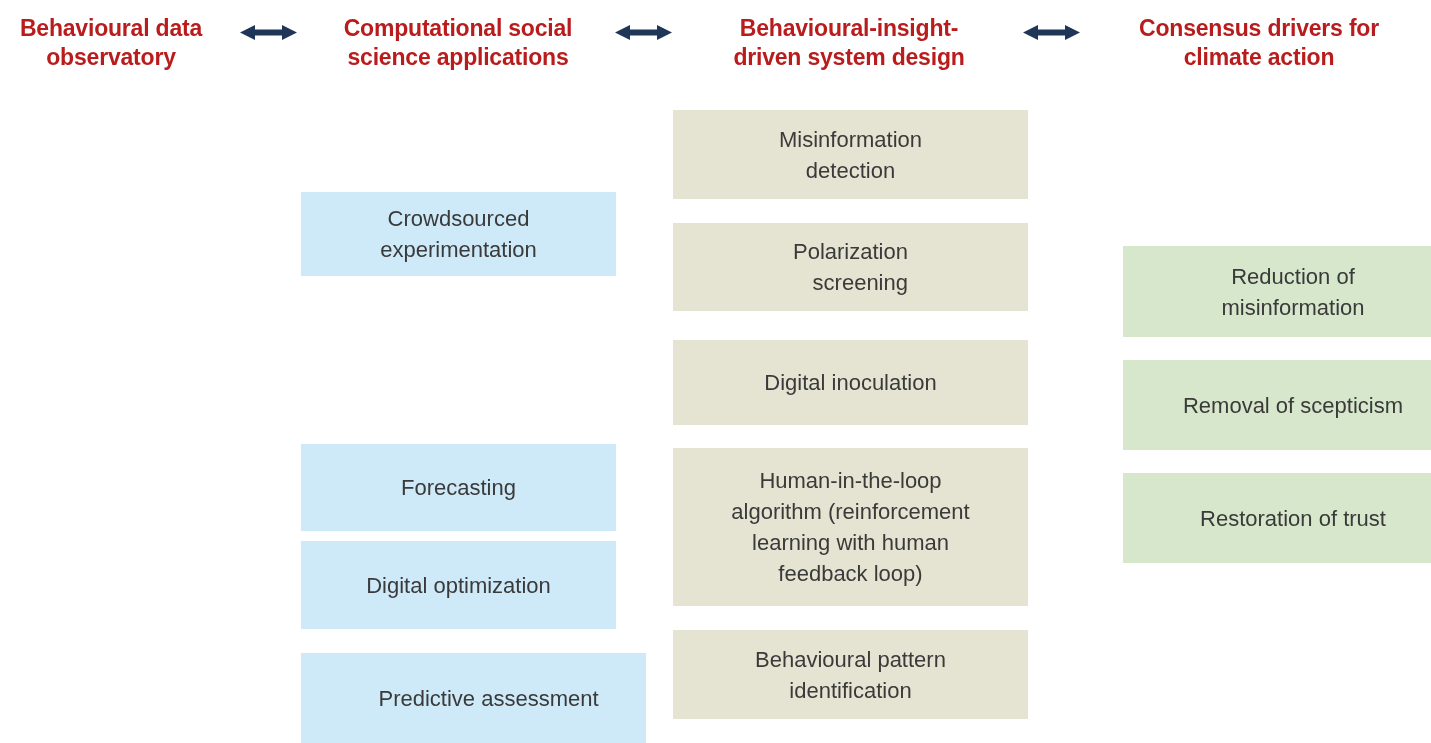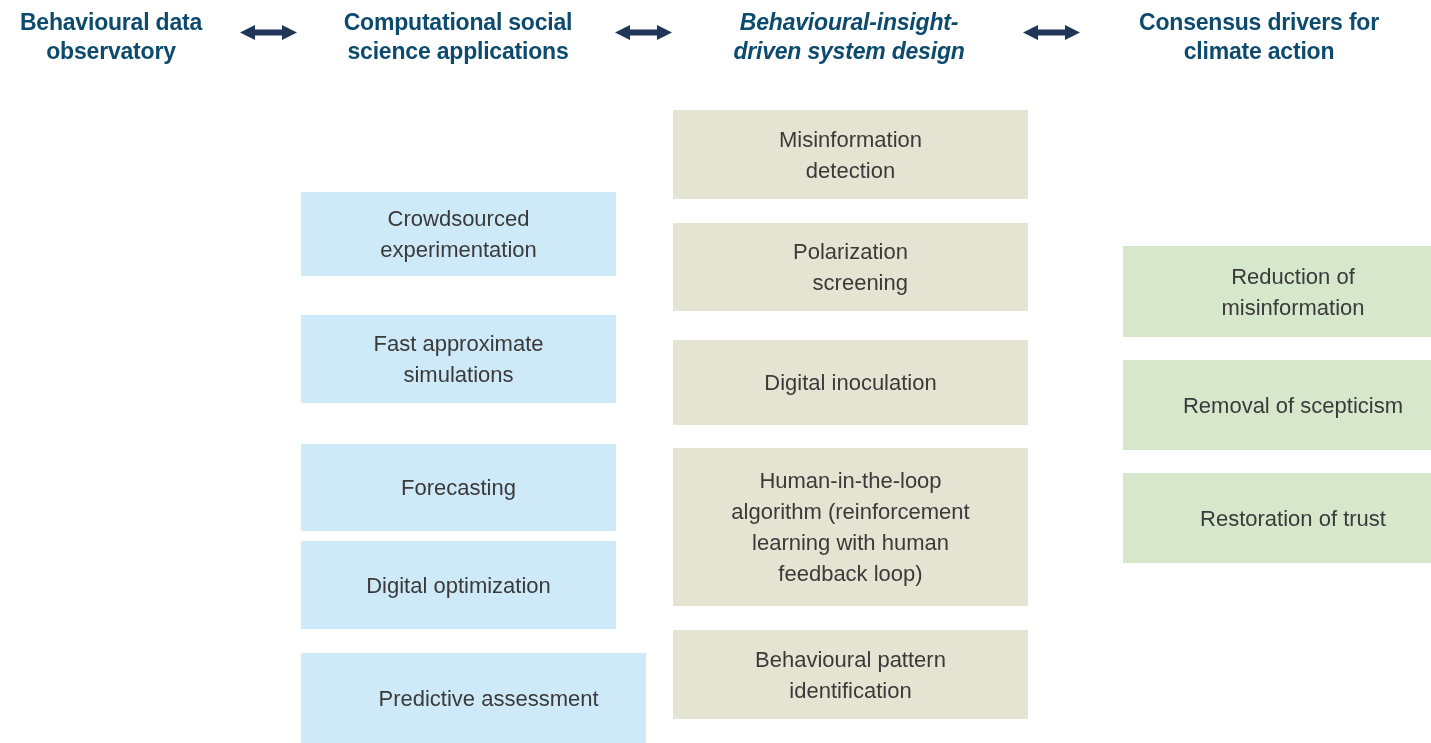--- a/index.html
+++ b/index.html
@@ -10,32 +10,32 @@
   .figure {
     position: relative;
     width: 1431px;
     height: 743px;
     background: #ffffff;
     font-family: "Liberation Sans", sans-serif;
     overflow: hidden;
   }
   .col-header {
     position: absolute;
-    top: 8px;
+    top: 14px;
     text-align: center;
     font-weight: bold;
     font-size: 23px;
     line-height: 29px;
-    color: #0c4a6e;
+    color: #b91c1c;
     letter-spacing: -0.2px;
     white-space: pre-line;
   }
   .hdr-1 { left: 0px;    width: 222px; }
   .hdr-2 { left: 298px;  width: 320px; }
-  .hdr-3 { left: 688px;  width: 322px; font-style: italic; }
+  .hdr-3 { left: 688px;  width: 322px; }
   .hdr-4 { left: 1098px; width: 322px; }
 
   .arrow {
     position: absolute;
     top: 24px;
     width: 57px;
     height: 17px;
   }
   .arr-1 { left: 240px; }
   .arr-2 { left: 615px; }
@@ -99,22 +99,20 @@
     </svg>
   </div>
   <div class="arrow arr-3">
     <svg width="57" height="17" viewBox="0 0 57 17" aria-hidden="true">
       <path d="M0,8.5 L15,1 L15,5.6 L42,5.6 L42,1 L57,8.5 L42,16 L42,11.4 L15,11.4 L15,16 Z"></path>
     </svg>
   </div>
 
   <div class="box blue b2-2">Crowdsourced
 experimentation</div>
-  <div class="box blue b2-3">Fast approximate
-simulations</div>
   <div class="box blue b2-4">Forecasting</div>
   <div class="box blue b2-5">Digital optimization</div>
   <div class="box blue b2-6">Predictive assessment</div>
 
   <div class="box beige b3-1">Misinformation
 detection</div>
   <div class="box beige b3-2">Polarization
 screening</div>
   <div class="box beige b3-4">Human-in-the-loop
 algorithm (reinforcement

